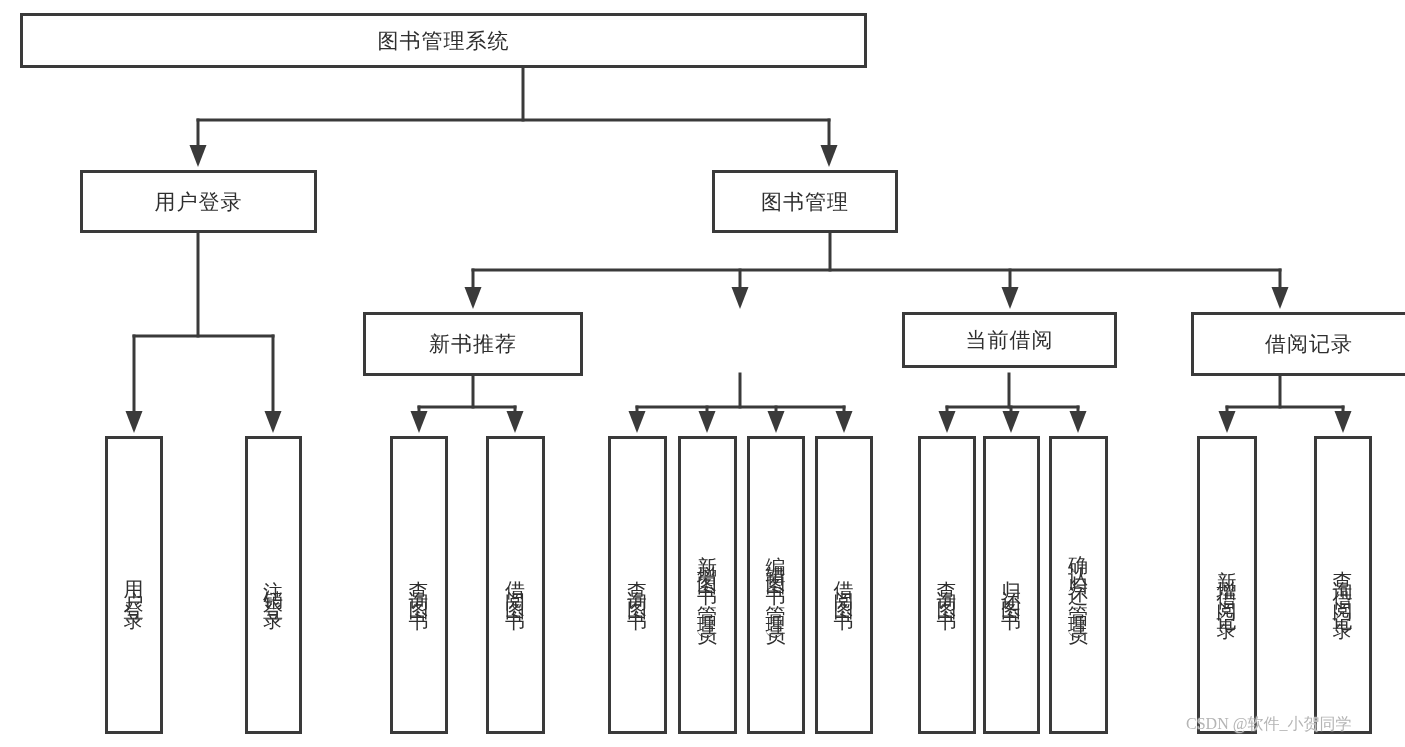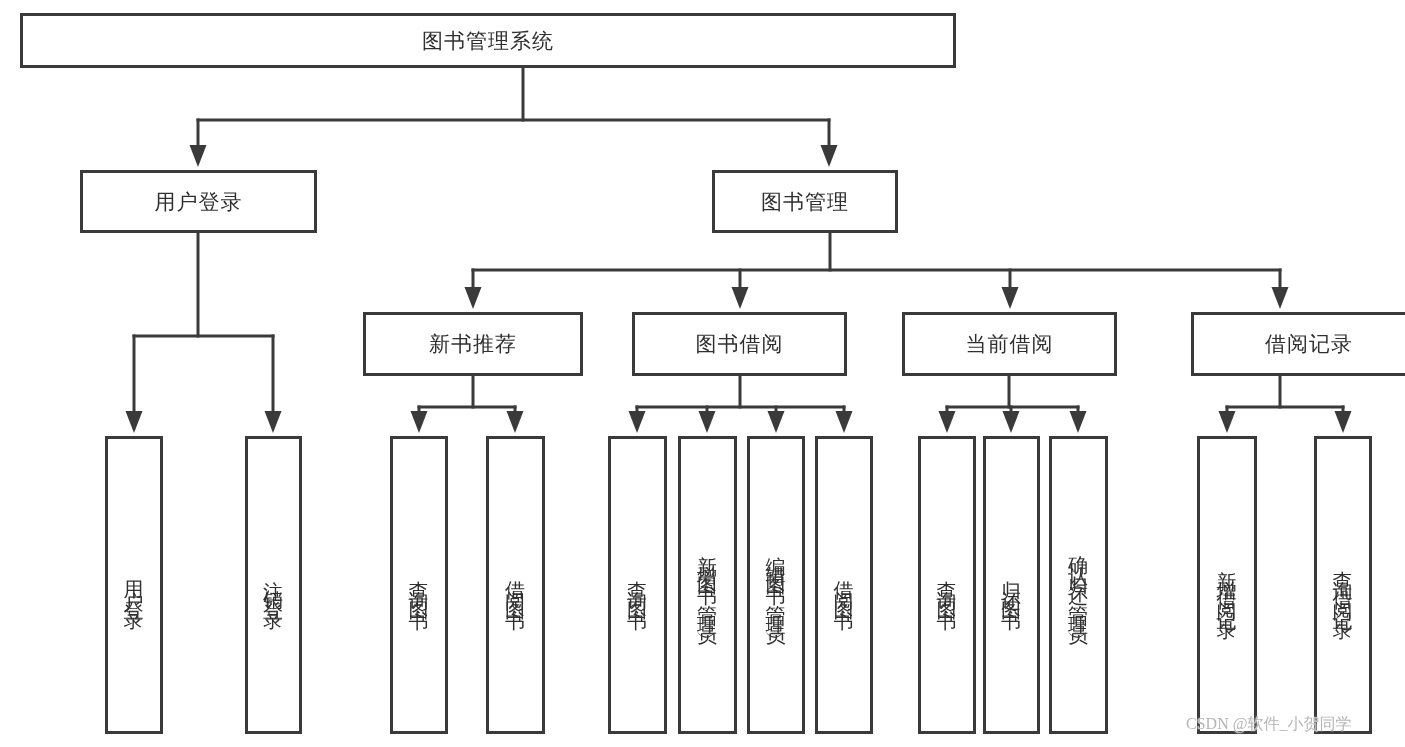--- a/index.html
+++ b/index.html
@@ -140,38 +140,35 @@
     <g>
       <line x1="1280" y1="374" x2="1280" y2="407"></line>
       <line x1="1227" y1="407" x2="1343" y2="407"></line>
       <line x1="1227" y1="407" x2="1227" y2="413"></line>
       <polygon points="1218.5,411 1235.5,411 1227,433"></polygon>
       <line x1="1343" y1="407" x2="1343" y2="413"></line>
       <polygon points="1334.5,411 1351.5,411 1343,433"></polygon>
     </g>
   </svg>
 
-  <div class="node h" style="left:20px; top:13px; width:936px; height:55px;font-family:Liberation Mono, monospace;">
+  <div class="node h" style="left:20px; top:13px; width:847px; height:55px;font-family:Liberation Mono, monospace;">
     <span class="lbl">图书管理系统</span>
   </div>
 
   <div class="node h" style="left:80px; top:170px; width:237px; height:63px;">
     <span class="lbl">用户登录</span>
   </div>
   <div class="node h" style="left:712px; top:170px; width:186px; height:63px;">
     <span class="lbl">图书管理</span>
   </div>
 
   <div class="node h" style="left:363px; top:312px; width:220px; height:64px;text-align:right;">
     <span class="lbl">新书推荐</span>
   </div>
-  <div class="node h" style="left:632px; top:312px; width:215px; height:64px;">
-    <span class="lbl">图书借阅</span>
-  </div>
-  <div class="node h" style="left:902px; top:312px; width:215px; height:64px;">
+  <div class="node h" style="left:902px; top:312px; width:215px; height:56px;">
     <span class="lbl">当前借阅</span>
   </div>
   <div class="node h" style="left:1172px; top:312px; width:236px; height:64px;margin-left:19px;">
     <span class="lbl">借阅记录</span>
   </div>
 
   <div class="node v" style="left:105px; top:436px; width:58px; height:298px;">
     <span class="lbl">用户登录</span>
   </div>
   <div class="node v" style="left:245px; top:436px; width:57px; height:298px;">

